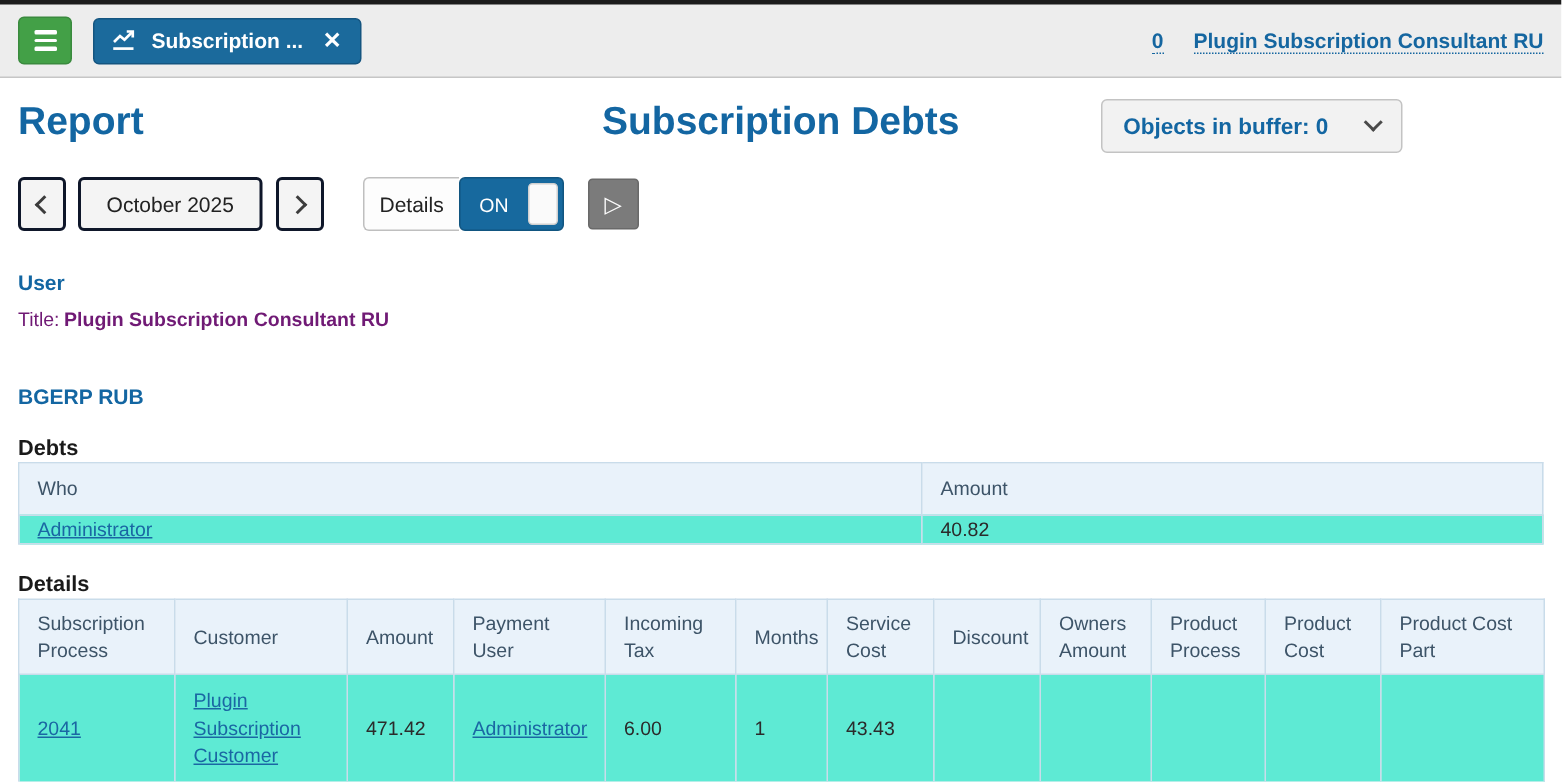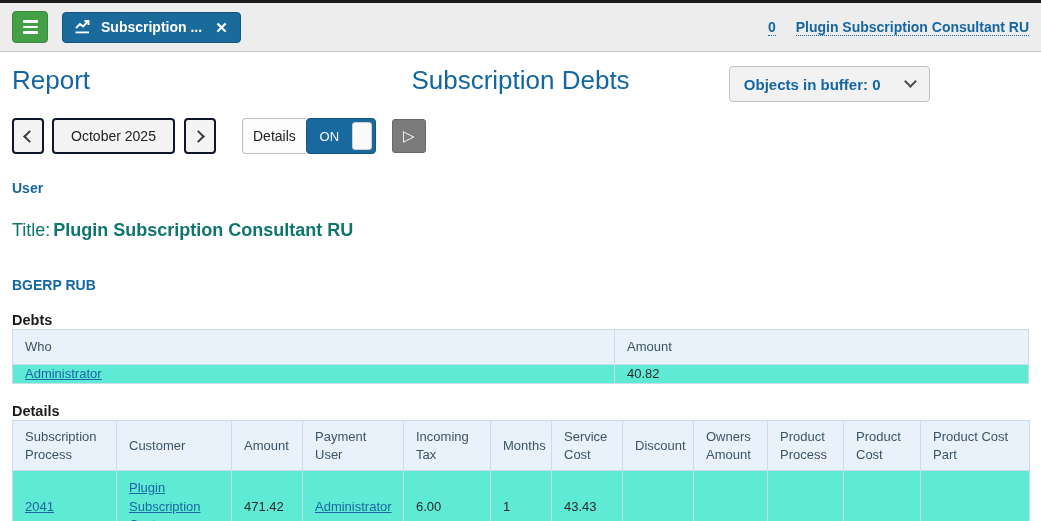--- a/index.html
+++ b/index.html
@@ -20,21 +20,21 @@
   .topbar-right { margin-left:auto; display:flex; align-items:center; gap:20px; }
   .dotted-link { color:#1566a0; font-size:14px; font-weight:bold; text-decoration:none;
     border-bottom:1px dotted #1566a0; cursor:pointer; }
 
   
   .content { padding:0 12px; }
 
   .title-row { display:flex; align-items:flex-start; margin-top:14px; height:42px; }
   .title-row .side { flex:1 1 0; display:flex; }
   .title-row .side.right { justify-content:center; }
-  .page-title, .report-title { font-size:26px; font-weight:400; color:#1366a2; line-height:1.1; }
+  .page-title, .report-title { font-size:26px; font-weight:700; color:#1366a2; line-height:1.1; }
 
   .buffer-btn { width:201px; height:36px; background:#f2f2f2; border:1px solid #c3c3c3;
     border-radius:4px; display:flex; align-items:center; justify-content:space-between;
     padding:0 14px; cursor:pointer; }
   .buffer-btn .lbl { color:#1366a2; font-size:15px; font-weight:bold; }
   .chev-down { width:9px; height:9px; border-right:2px solid #4a4a4a; border-bottom:2px solid #4a4a4a;
     transform:rotate(45deg); margin-top:-5px; }
 
   
   .toolbar { display:flex; align-items:center; margin-top:10px; height:36px; }
@@ -56,21 +56,21 @@
   .dt-knob { width:20px; height:28px; background:#fafafa; border:1px solid #d0d0d0;
     border-radius:3px; margin-right:3px; }
 
   .run-btn { margin-left:16px; width:34px; height:34px; background:#7b7b7b; border:1px solid #696969;
     border-radius:3px; color:#fff; font-size:15px; display:flex; align-items:center;
     justify-content:center; cursor:pointer; }
 
   
   .sec-blue { margin-top:26px; font-size:14px; font-weight:bold; color:#1366a2; }
   .sec-blue.tight { margin-top:36px; }
-  .title-line { margin-top:24px; font-size:18px; color:#0f766e; }
+  .title-line { margin-top:9px; font-size:13px; color:#701a75; }
   .title-line b { margin-left:3px; }
   .sec-black { margin-top:19px; font-size:14.5px; font-weight:bold; color:#1a1a1a; }
 
   
   table { width:1017px; border-collapse:collapse; margin-top:1px; table-layout:fixed; }
   th, td { border:1px solid #c9dcea; font-size:13px; text-align:left; vertical-align:middle; }
   th { background:#e9f2fa; color:#3d5468; font-weight:400; padding:7px 12px; line-height:1.35; }
   td { color:#2b2b2b; padding:0 12px; background:#5eead4; line-height:1.45; }
   td a { color:#1a67a3; text-decoration:underline; cursor:pointer; }
   #debts-table th { padding:8px 12px; }

